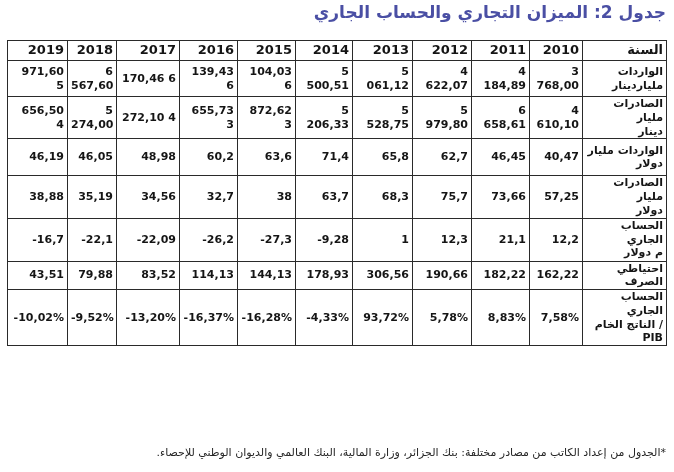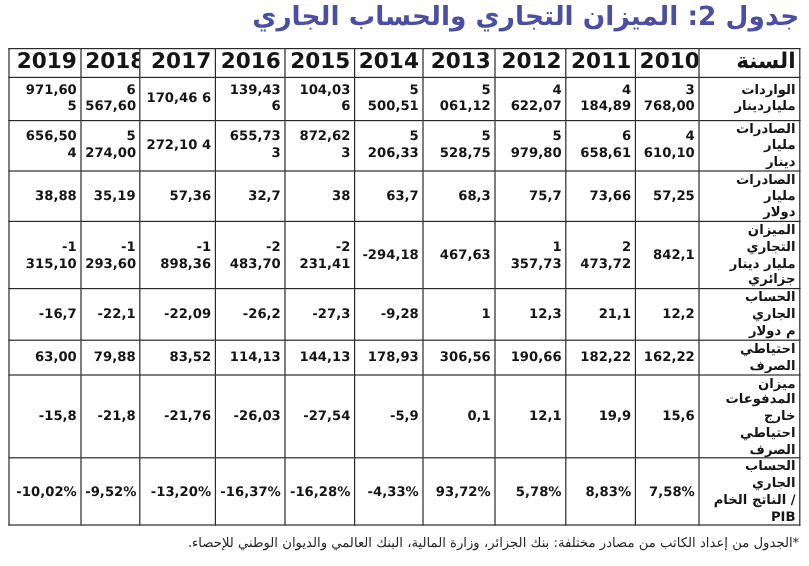--- a/index.html
+++ b/index.html
@@ -10,21 +10,21 @@
     height: 472px;
     font-family: "DejaVu Sans", sans-serif;
     position: relative;
     direction: rtl;
     overflow: hidden;
   }
   .page-title {
     position: absolute;
     top: 2px;
     right: 8px;
-    font-size: 22px;
+    font-size: 17px;
     font-weight: bold;
     color: #4a4fa4;
     letter-spacing: 0;
     white-space: nowrap;
   }
   table.data-table {
     position: absolute;
     top: 40px;
     right: 7px;
     border-collapse: collapse;
@@ -47,21 +47,21 @@
     text-align: right;
     white-space: pre-line;
   }
   td.lbl {
     direction: rtl;
     white-space: pre-line;
     font-size: 10.5px;
     padding: 1px 4px 1px 2px;
   }
   tr.hdr { height: 20px; }
-  tr.hdr td { font-size: 18px; }
+  tr.hdr td { font-size: 13px; }
   tr.r0 { height: 36px; }
   tr.r1 { height: 38px; }
   tr.r2 { height: 37px; }
   tr.r3 { height: 38px; }
   tr.r4 { height: 48px; }
   tr.r5 { height: 43px; }
   tr.r6 { height: 20px; }
   tr.r7 { height: 56px; }
   tr.r8 { height: 54px; }
   .footnote {
@@ -144,55 +144,47 @@
 528,75</td>
         <td class="num">5
 206,33</td>
         <td class="num">872,62 3</td>
         <td class="num">655,73 3</td>
         <td class="num">272,10 4</td>
         <td class="num">5
 274,00</td>
         <td class="num">656,50 4</td>
       </tr>
+      <tr class="r2">
+        <td class="lbl">الواردات مليار
+دولار</td>
+        <td class="num">40,47</td>
+        <td class="num">46,45</td>
+        <td class="num">62,7</td>
+        <td class="num">65,8</td>
+        <td class="num">71,4</td>
+        <td class="num">63,6</td>
+        <td class="num">60,2</td>
+        <td class="num">48,98</td>
+        <td class="num">46,05</td>
+        <td class="num">46,19</td>
+      </tr>
       <tr class="r3">
         <td class="lbl">الصادرات مليار
 دولار</td>
         <td class="num">57,25</td>
         <td class="num">73,66</td>
         <td class="num">75,7</td>
         <td class="num">68,3</td>
         <td class="num">63,7</td>
         <td class="num">38</td>
         <td class="num">32,7</td>
-        <td class="num">57,36</td>
+        <td class="num">34,56</td>
         <td class="num">35,19</td>
         <td class="num">38,88</td>
-      </tr>
-      <tr class="r4">
-        <td class="lbl">الميزان التجاري
-مليار دينار
-جزائري</td>
-        <td class="num">842,1</td>
-        <td class="num">2
-473,72</td>
-        <td class="num">1
-357,73</td>
-        <td class="num">467,63</td>
-        <td class="num">-294,18</td>
-        <td class="num">-2
-231,41</td>
-        <td class="num">-2
-483,70</td>
-        <td class="num">-1
-898,36</td>
-        <td class="num">-1
-293,60</td>
-        <td class="num">-1
-315,10</td>
       </tr>
       <tr class="r5">
         <td class="lbl">الحساب الجاري
 م دولار</td>
         <td class="num">12,2</td>
         <td class="num">21,1</td>
         <td class="num">12,3</td>
         <td class="num">1</td>
         <td class="num">-9,28</td>
         <td class="num">-27,3</td>
@@ -205,36 +197,21 @@
         <td class="lbl">احتياطي الصرف</td>
         <td class="num">162,22</td>
         <td class="num">182,22</td>
         <td class="num">190,66</td>
         <td class="num">306,56</td>
         <td class="num">178,93</td>
         <td class="num">144,13</td>
         <td class="num">114,13</td>
         <td class="num">83,52</td>
         <td class="num">79,88</td>
-        <td class="num">63,00</td>
-      </tr>
-      <tr class="r7">
-        <td class="lbl">ميزان
-المدفوعات خارج
-احتياطي الصرف</td>
-        <td class="num">15,6</td>
-        <td class="num">19,9</td>
-        <td class="num">12,1</td>
-        <td class="num">0,1</td>
-        <td class="num">-5,9</td>
-        <td class="num">-27,54</td>
-        <td class="num">-26,03</td>
-        <td class="num">-21,76</td>
-        <td class="num">-21,8</td>
-        <td class="num">-15,8</td>
+        <td class="num">43,51</td>
       </tr>
       <tr class="r8">
         <td class="lbl">الحساب الجاري
 / الناتج الخام
 PIB</td>
         <td class="num">7,58%</td>
         <td class="num">8,83%</td>
         <td class="num">5,78%</td>
         <td class="num">93,72%</td>
         <td class="num">-4,33%</td>

